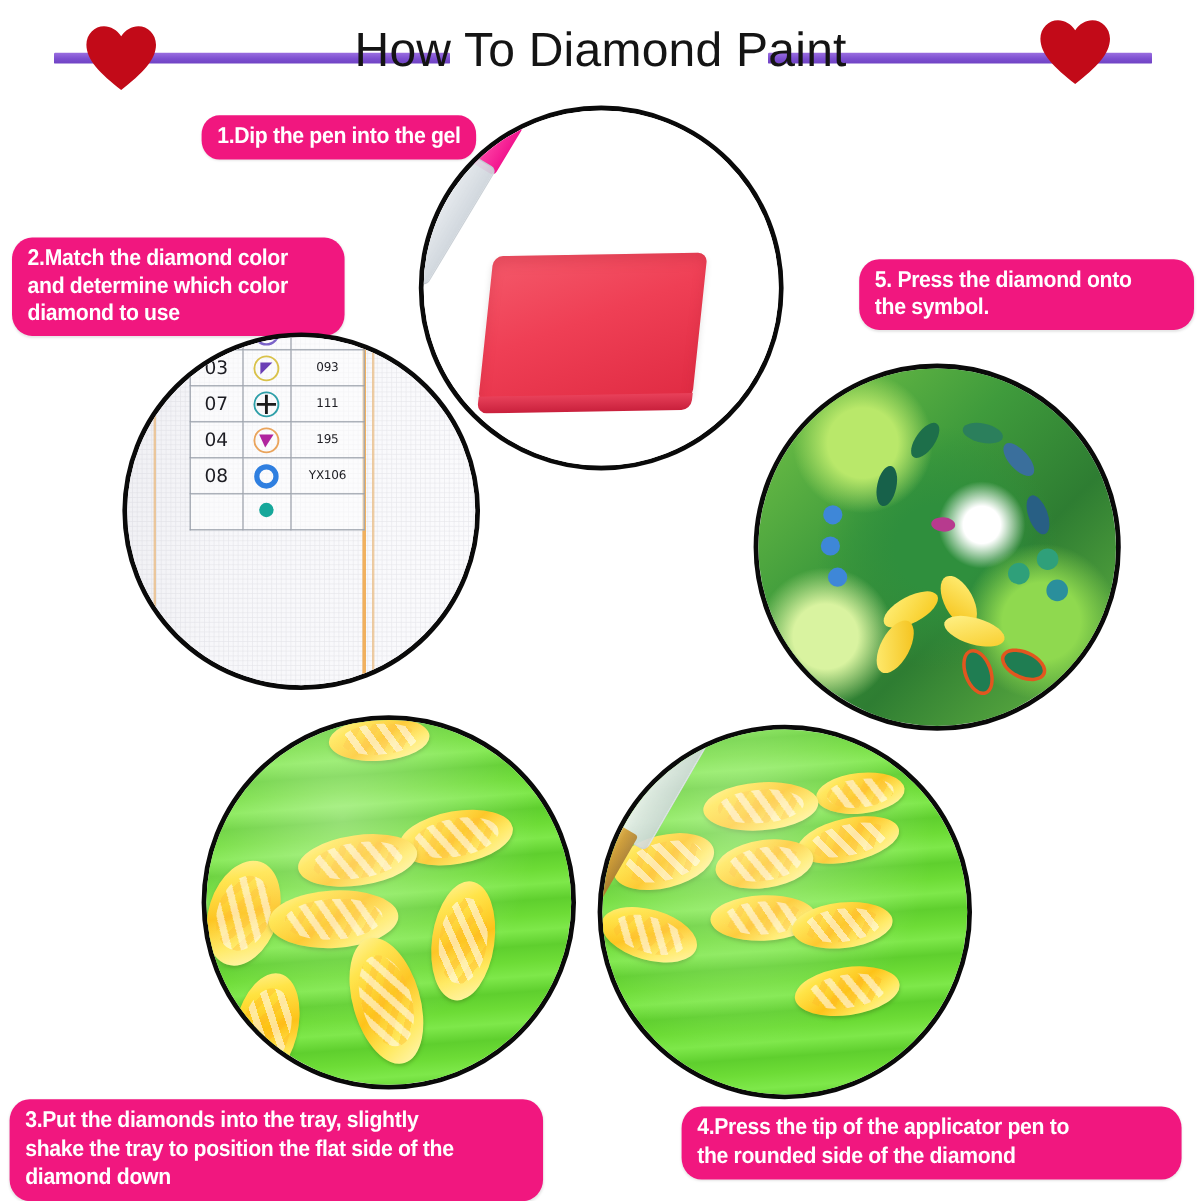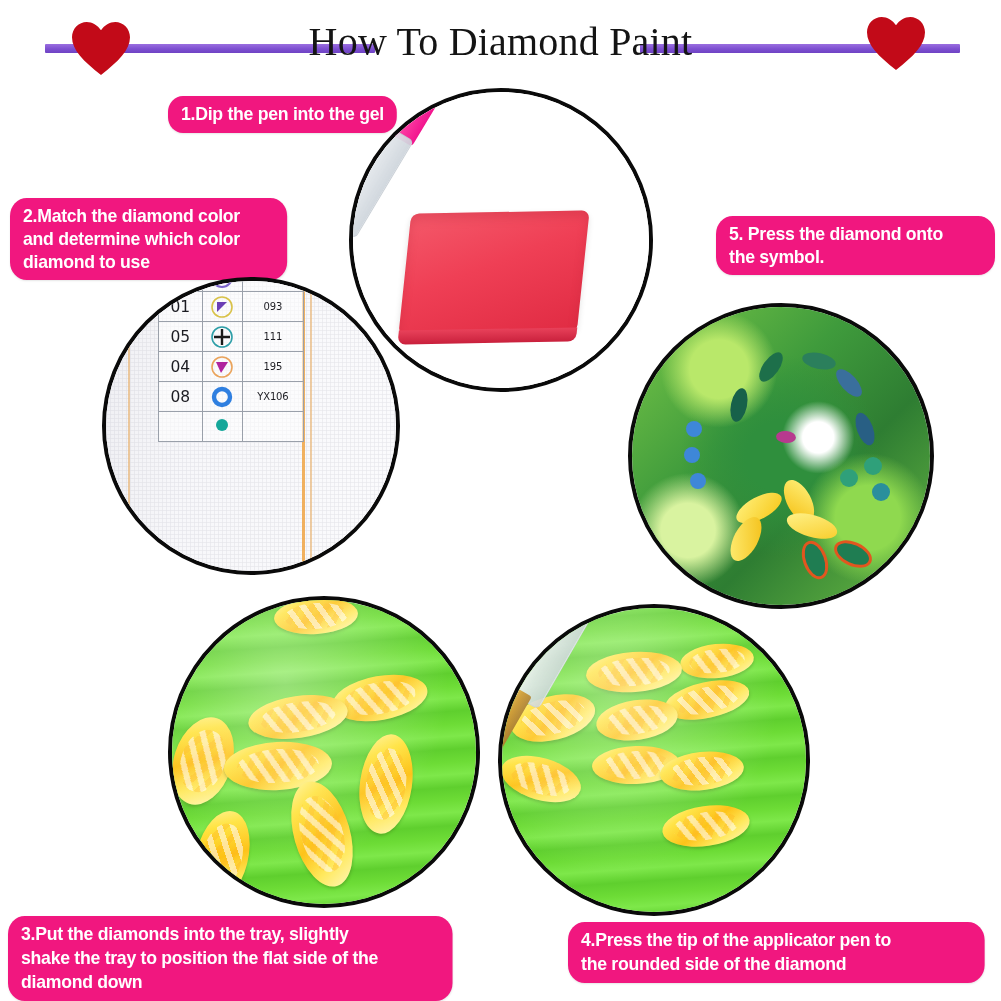--- a/index.html
+++ b/index.html
@@ -10,21 +10,21 @@
   .canvas{position:absolute;inset:0;background:#ffffff;}
 
   
   .header{position:absolute;left:0;top:0;width:1001px;height:86px;}
   .rule{position:absolute;top:44px;height:9px;border-radius:1px;
         background:linear-gradient(180deg,#9a6ee0 0%,#7d4fd0 55%,#6f43c4 100%);}
   .rule.left{left:45px;width:330px;}
   .rule.right{left:640px;width:320px;}
   .title{position:absolute;left:0;right:0;top:13px;text-align:center;
          font-size:40px;line-height:58px;color:#141414;font-weight:400;
-         letter-spacing:.2px;font-family:Liberation Serif, serif;}
+         letter-spacing:.2px;font-family:Liberation Sans, sans-serif;}
   .heart{position:absolute;width:62px;height:58px;}
   .heart.l{left:70px;top:19px;}
   .heart.r{left:865px;top:14px;}
   .heart svg{display:block;width:100%;height:100%;}
 
   
   .pill{
     position:absolute;background:#f1177f;border-radius:18px;
     color:#ffffff;font-weight:700;
     font-family:"Liberation Sans",sans-serif;
@@ -189,32 +189,32 @@
               <svg class="glyph" viewBox="0 0 24 24">
                     <circle cx="12" cy="12" r="10" fill="none" stroke="#7b63c9" stroke-width="2"></circle>
                     <circle cx="9" cy="10" r="2" fill="#3a6fd8"></circle>
                     <circle cx="15" cy="10" r="2" fill="#3a6fd8"></circle>
                   </svg>
             </td>
             <td class="code">020</td>
           </tr>
 
           <tr>
-            <td class="num">01</td>
+            <td class="num">03</td>
             <td class="sym">
               <svg class="glyph" viewBox="0 0 24 24">
                     <circle cx="12" cy="12" r="10" fill="none" stroke="#d9c24a" stroke-width="1.6"></circle>
                     <path d="M7 7 L17 7 L7 17 Z" fill="#6b3fb5"></path>
                   </svg>
             </td>
             <td class="code">093</td>
           </tr>
 
           <tr>
-            <td class="num">05</td>
+            <td class="num">07</td>
             <td class="sym">
               <svg class="glyph" viewBox="0 0 24 24">
                     <circle cx="12" cy="12" r="10" fill="none" stroke="#2e9fa8" stroke-width="1.6"></circle>
                     <path d="M12 4 V20 M4 12 H20" stroke="#1b1b1b" stroke-width="2.4"></path>
                   </svg>
             </td>
             <td class="code">111</td>
           </tr>
 
           <tr>

